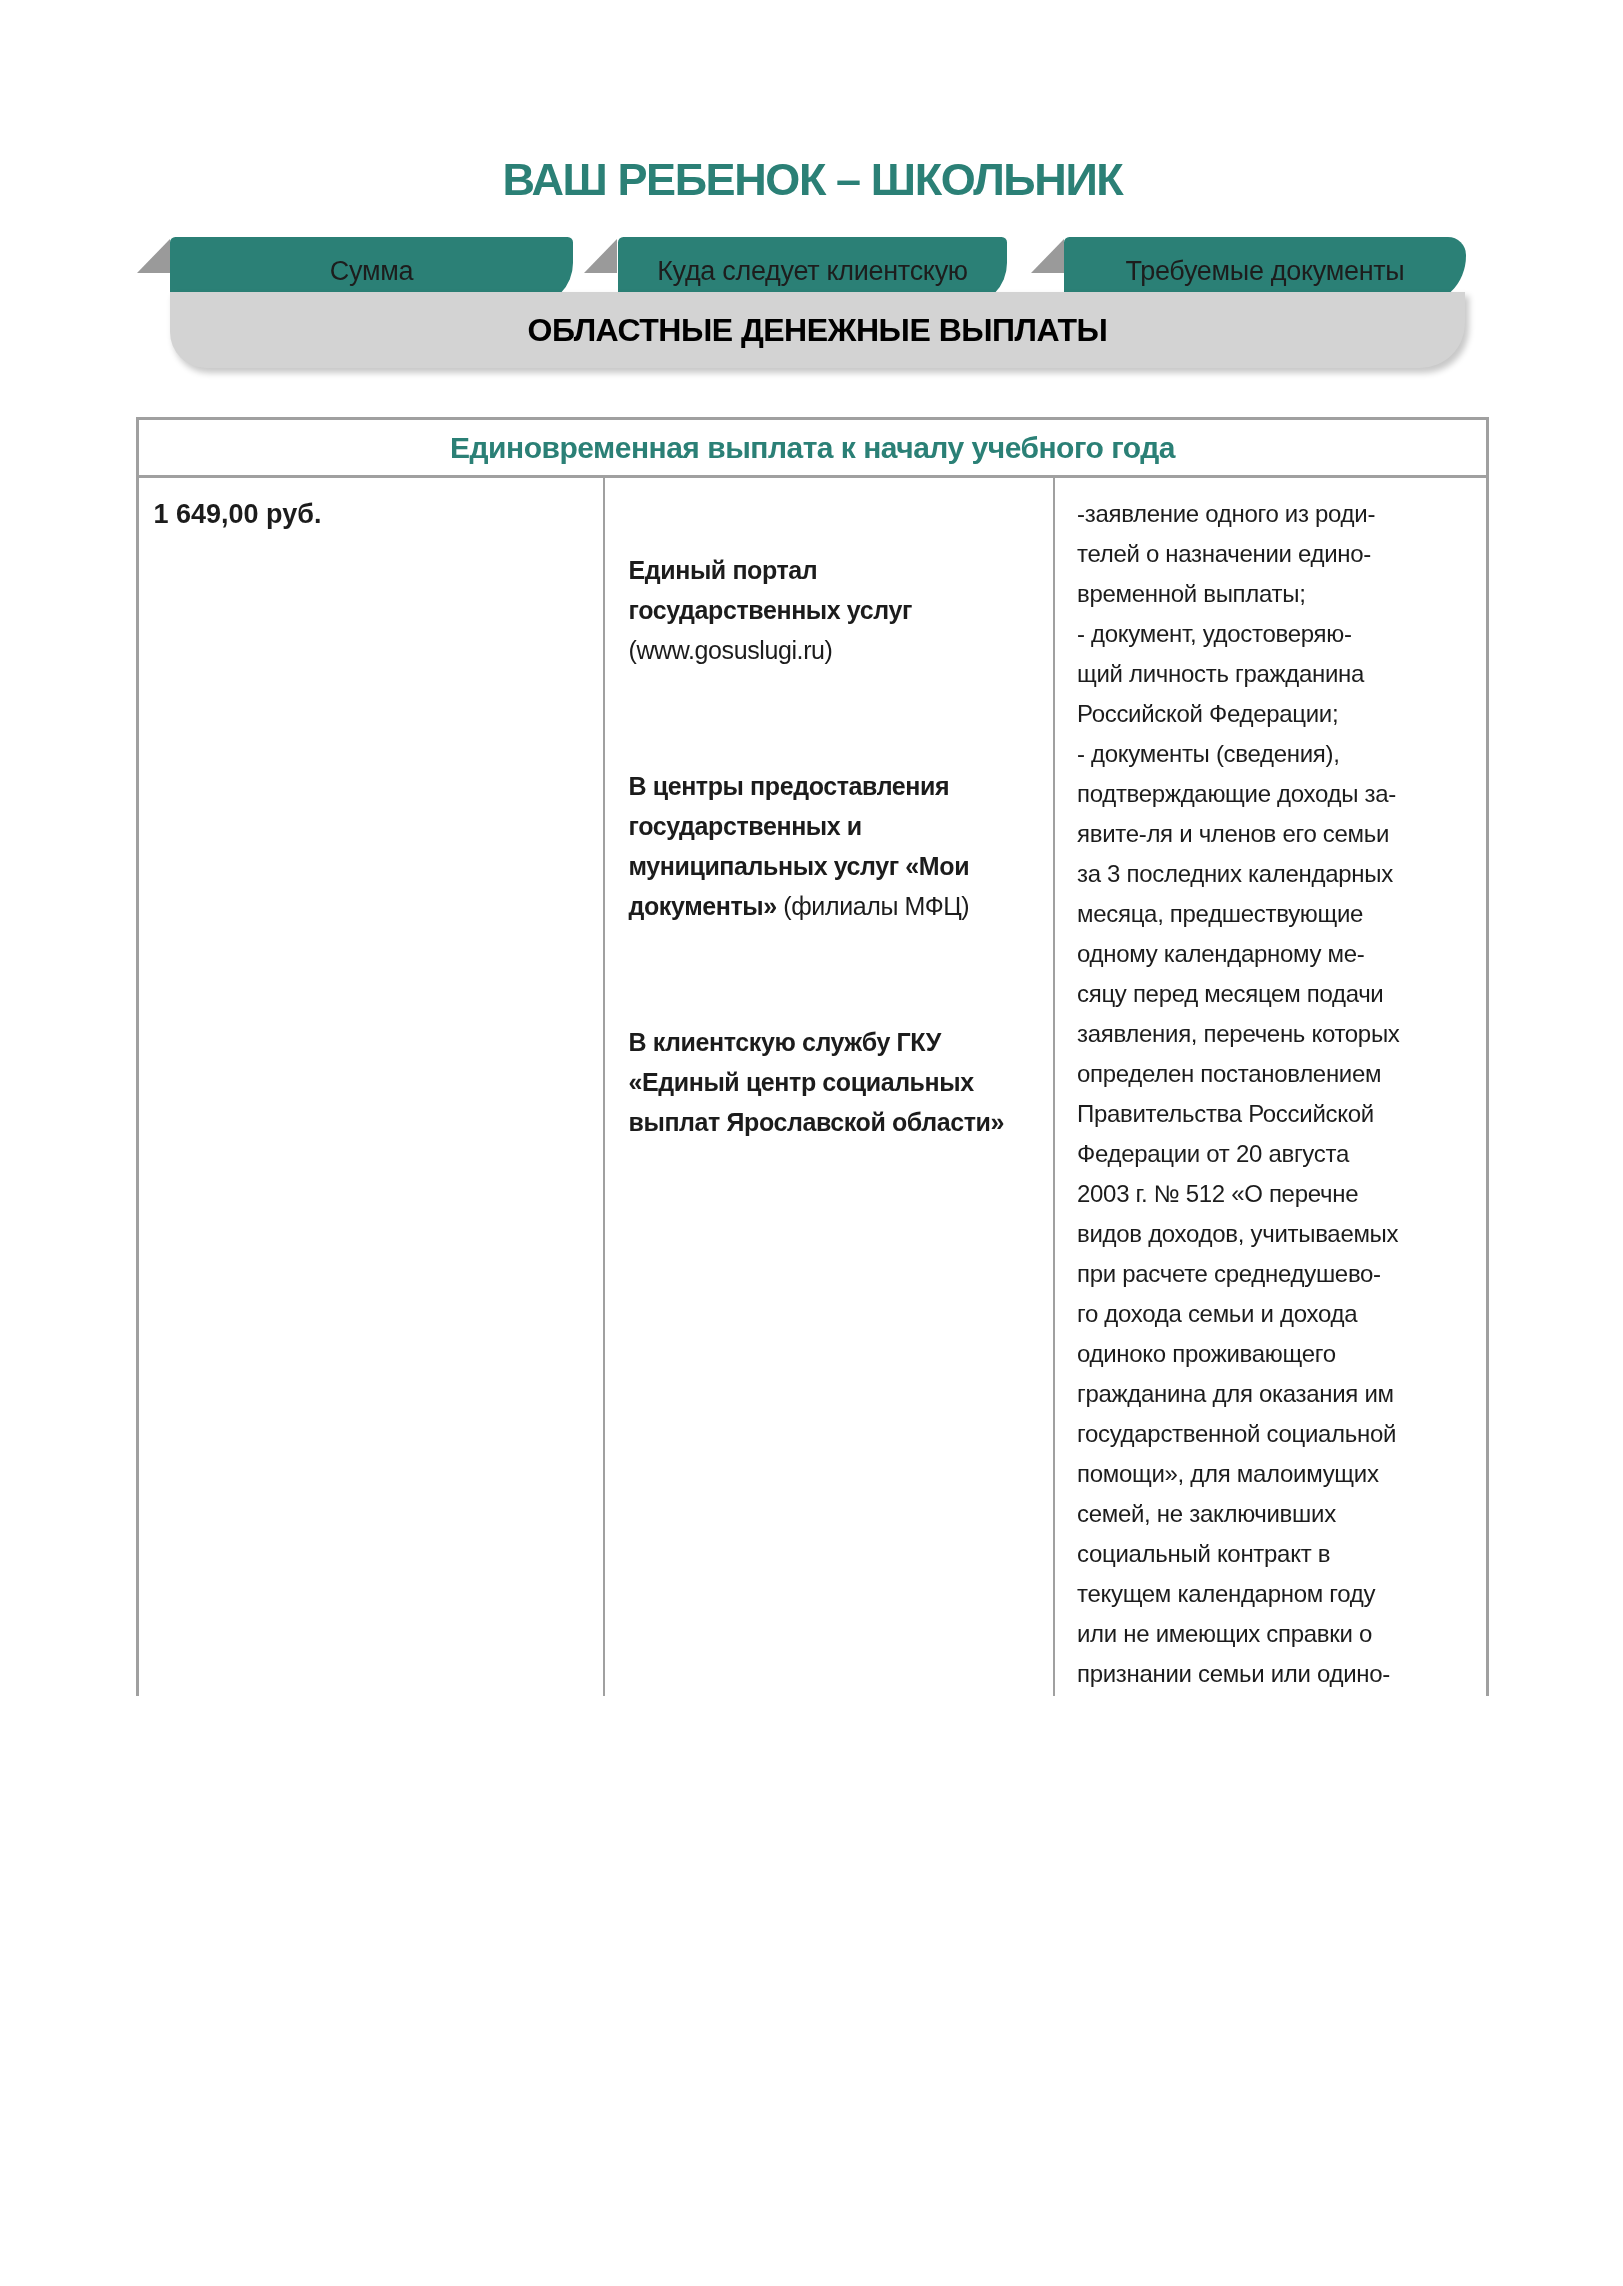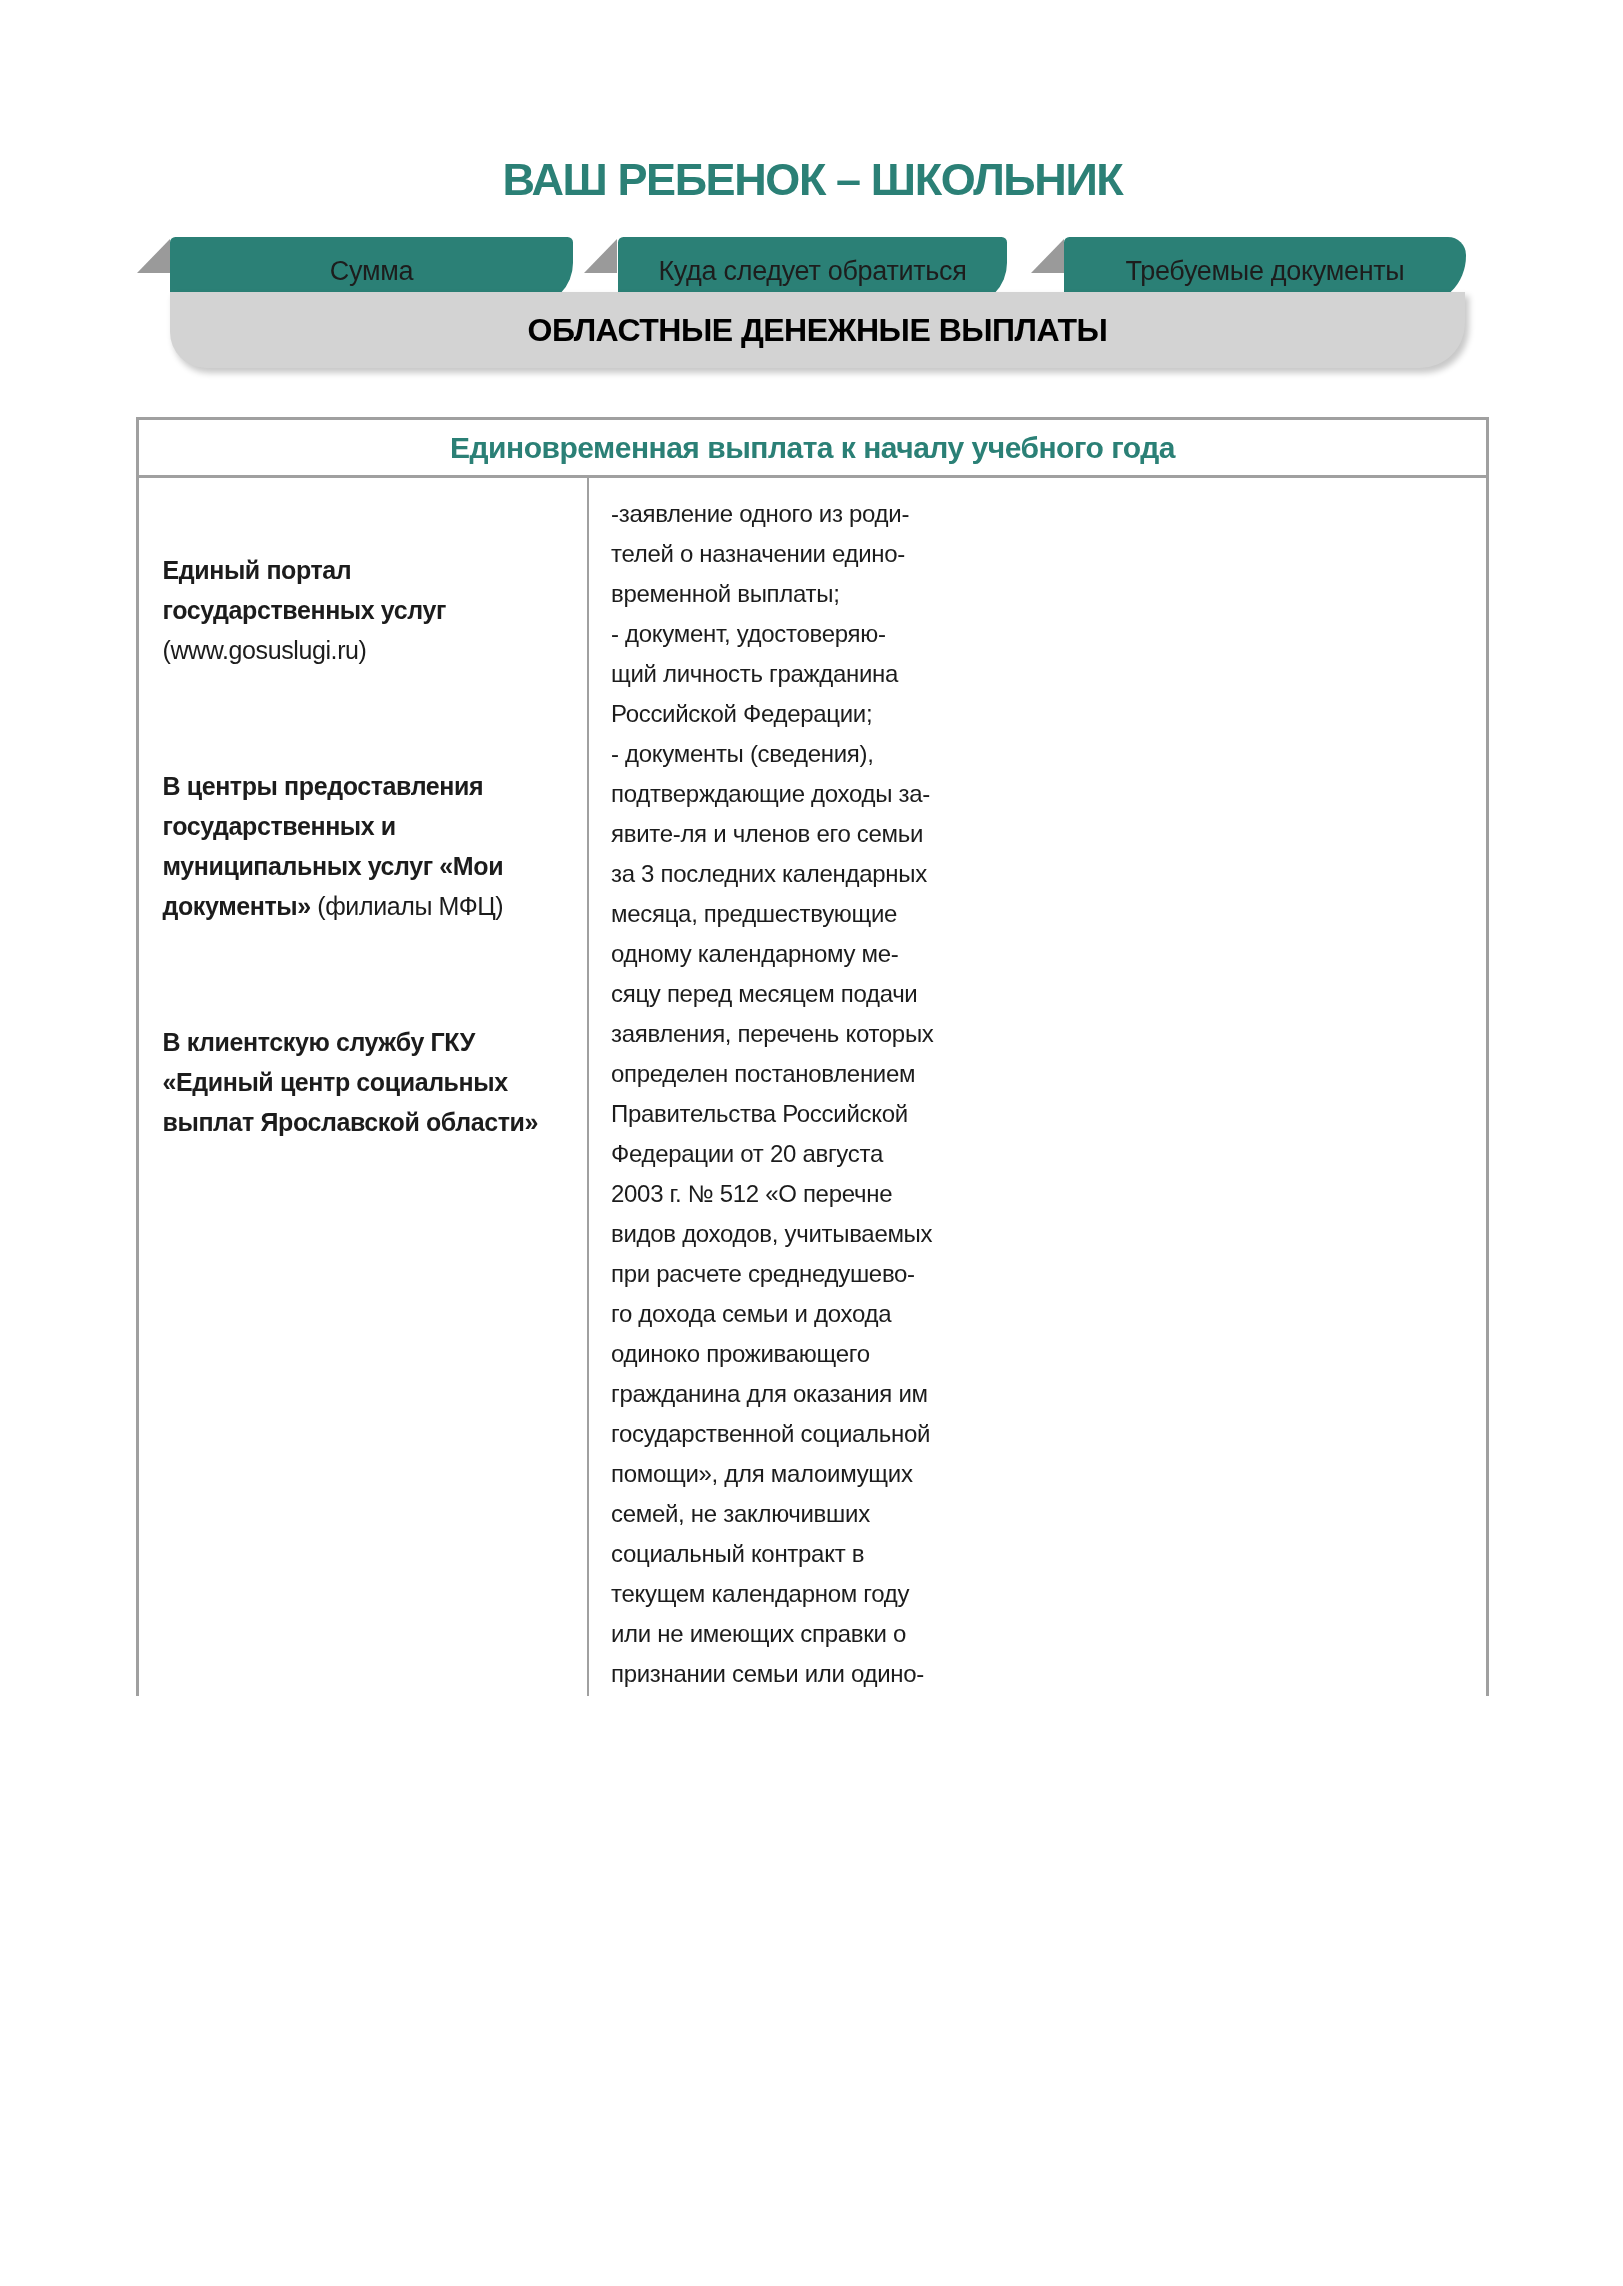--- a/index.html
+++ b/index.html
@@ -73,35 +73,36 @@
 
   <h1 class="title">ВАШ РЕБЕНОК – ШКОЛЬНИК</h1>
 
   <div class="tri tri1"></div>
   <div class="tab tab1">
     <span>Сумма</span>
   </div>
 
   <div class="tri tri2"></div>
   <div class="tab tab2">
-    <span>Куда следует обратиться</span>
+    <span>Куда следует клиентскую</span>
   </div>
 
   <div class="tri tri3"></div>
   <div class="tab tab3">
     <span>Требуемые документы</span>
   </div>
 
   <div class="banner">
     <span>ОБЛАСТНЫЕ ДЕНЕЖНЫЕ ВЫПЛАТЫ</span>
   </div>
 
   <div class="table">
     <div class="thead">Единовременная выплата к началу учебного года</div>
     <div class="trow">
+      <div class="cell cell-amount">1 649,00 руб.</div>
       <div class="cell cell-where">
         <p><span class="b">Единый портал
 государственных услуг</span><span>
 (www.gosuslugi.ru)</span></p>
         <p><span class="b">В центры предоставления
 государственных и
 муниципальных услуг «Мои
 документы»</span><span> (филиалы МФЦ)</span></p>
         <p><span class="b">В клиентскую службу ГКУ
 «Единый центр социальных

